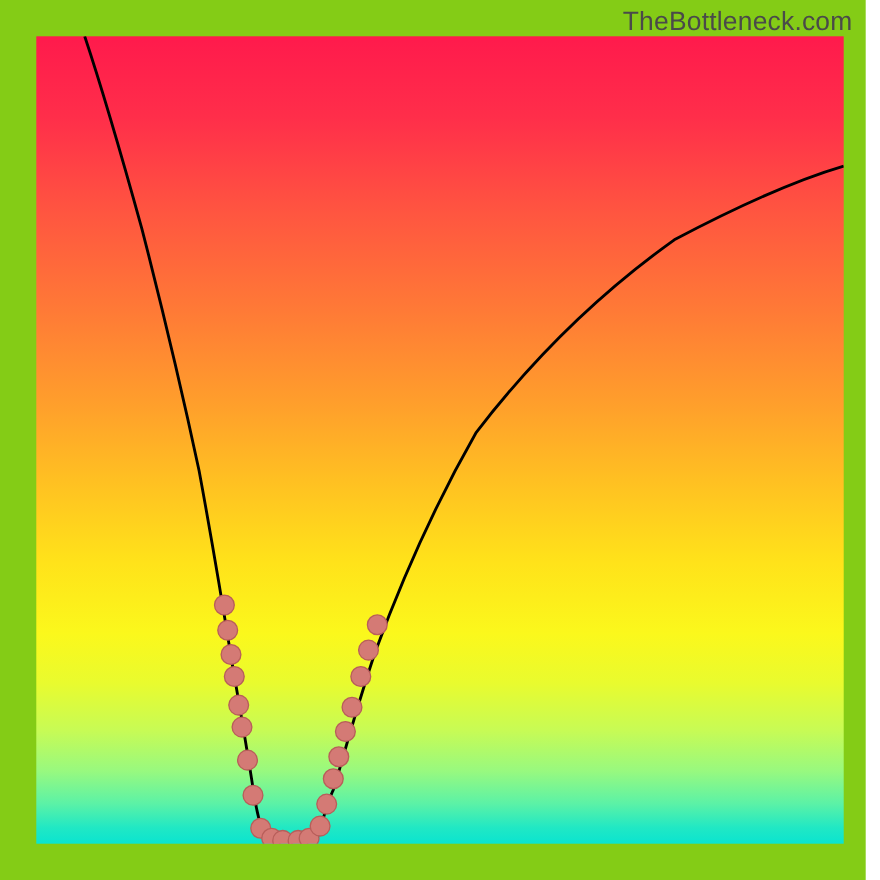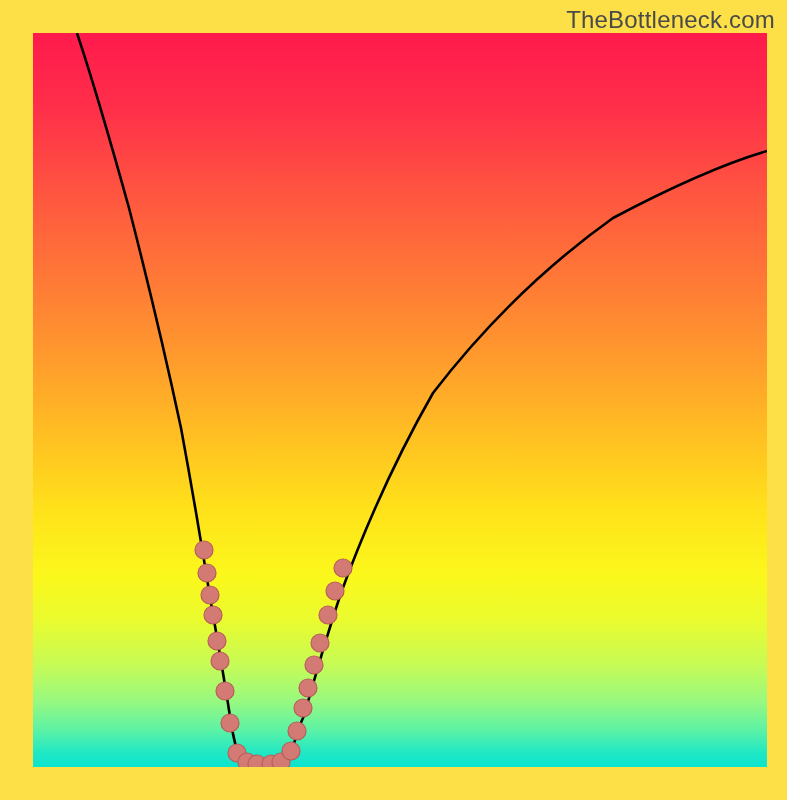--- a/index.html
+++ b/index.html
@@ -6,21 +6,21 @@
     margin: 0;
     padding: 0;
     width: 800px;
     height: 800px;
     overflow: hidden;
     font-family: Arial, sans-serif;
   }
   .outer-frame {
     width: 787px;
     height: 800px;
-    background: #fde047;
+    background: #84cc16;
     position: relative;
   }
   .plot-area {
     position: absolute;
     left: 33px;
     top: 33px;
     width: 734px;
     height: 734px;
     background: linear-gradient(to bottom,
       #ff1a4c 0%,

